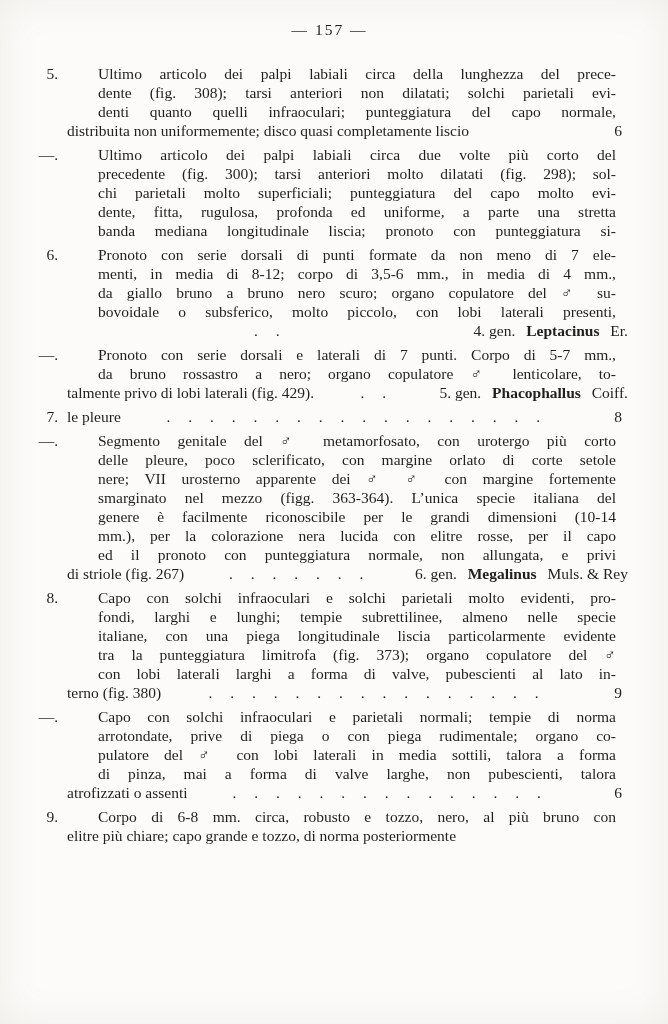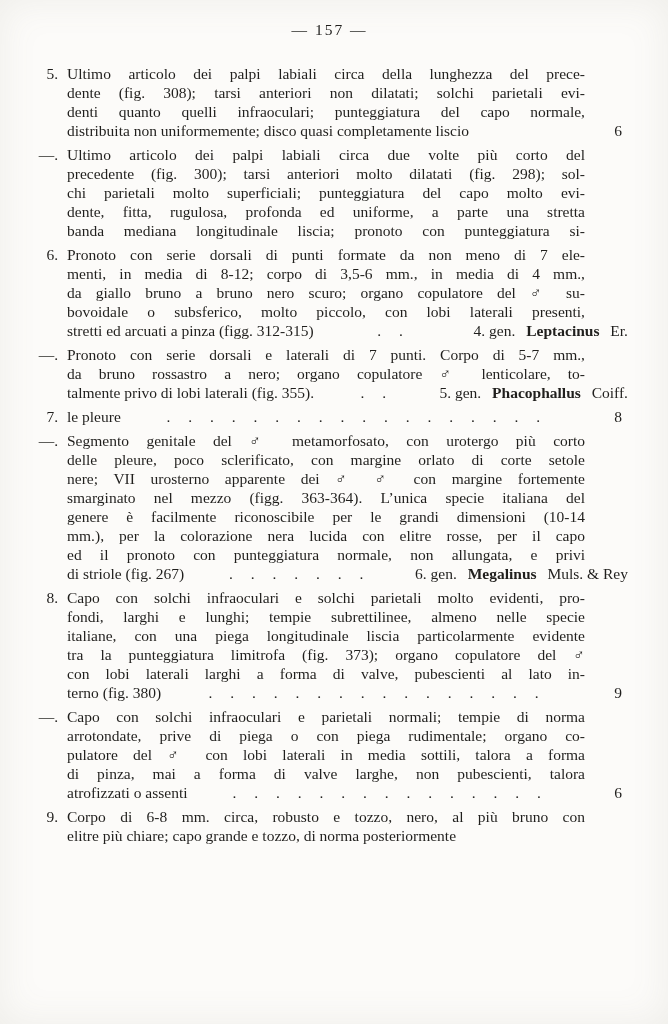--- a/index.html
+++ b/index.html
@@ -40,20 +40,21 @@
   }
   .etext {
     margin-left: 9px;
     width: 561px;
   }
   .body {
     width: 518px;
     white-space: pre-line;
     text-align: justify;
     text-align-last: justify;
+    margin-left: 31px;
   }
   .body:empty { display: none; }
   .lastline {
     display: flex;
     align-items: center;
     width: 561px;
   }
   .ltext { flex: none; white-space: nowrap; }
   .leader {
     flex: 1 1 auto;
@@ -113,39 +114,38 @@
     </div>
 
     <div class="entry">
       <span class="marker">6.</span>
       <div class="etext">
         <div class="body">Pronoto con serie dorsali di punti formate da non meno di 7 ele-
 menti, in media di 8-12; corpo di 3,5-6 mm., in media di 4 mm.,
 da giallo bruno a bruno nero scuro; organo copulatore del ♂ su-
 bovoidale o subsferico, molto piccolo, con lobi laterali presenti,</div>
         <div class="lastline">
-          <span class="ltext">stretti ed arcuati a pinza (figg. 312-315)</span>
           <span class="leader">. .</span>
           <span class="tail">
             <span>4. gen.</span>
             <span class="genus">Leptacinus</span>
             <span>Er.</span>
           </span>
 
         </div>
       </div>
     </div>
 
     <div class="entry">
       <span class="marker">—.</span>
       <div class="etext">
         <div class="body">Pronoto con serie dorsali e laterali di 7 punti. Corpo di 5-7 mm.,
 da bruno rossastro a nero; organo copulatore ♂ lenticolare, to-</div>
         <div class="lastline">
-          <span class="ltext">talmente privo di lobi laterali (fig. 355).</span>
+          <span class="ltext">talmente privo di lobi laterali (fig. 429).</span>
           <span class="leader">. .</span>
           <span class="tail">
             <span>5. gen.</span>
             <span class="genus">Phacophallus</span>
             <span>Coiff.</span>
           </span>
 
         </div>
       </div>
     </div>

